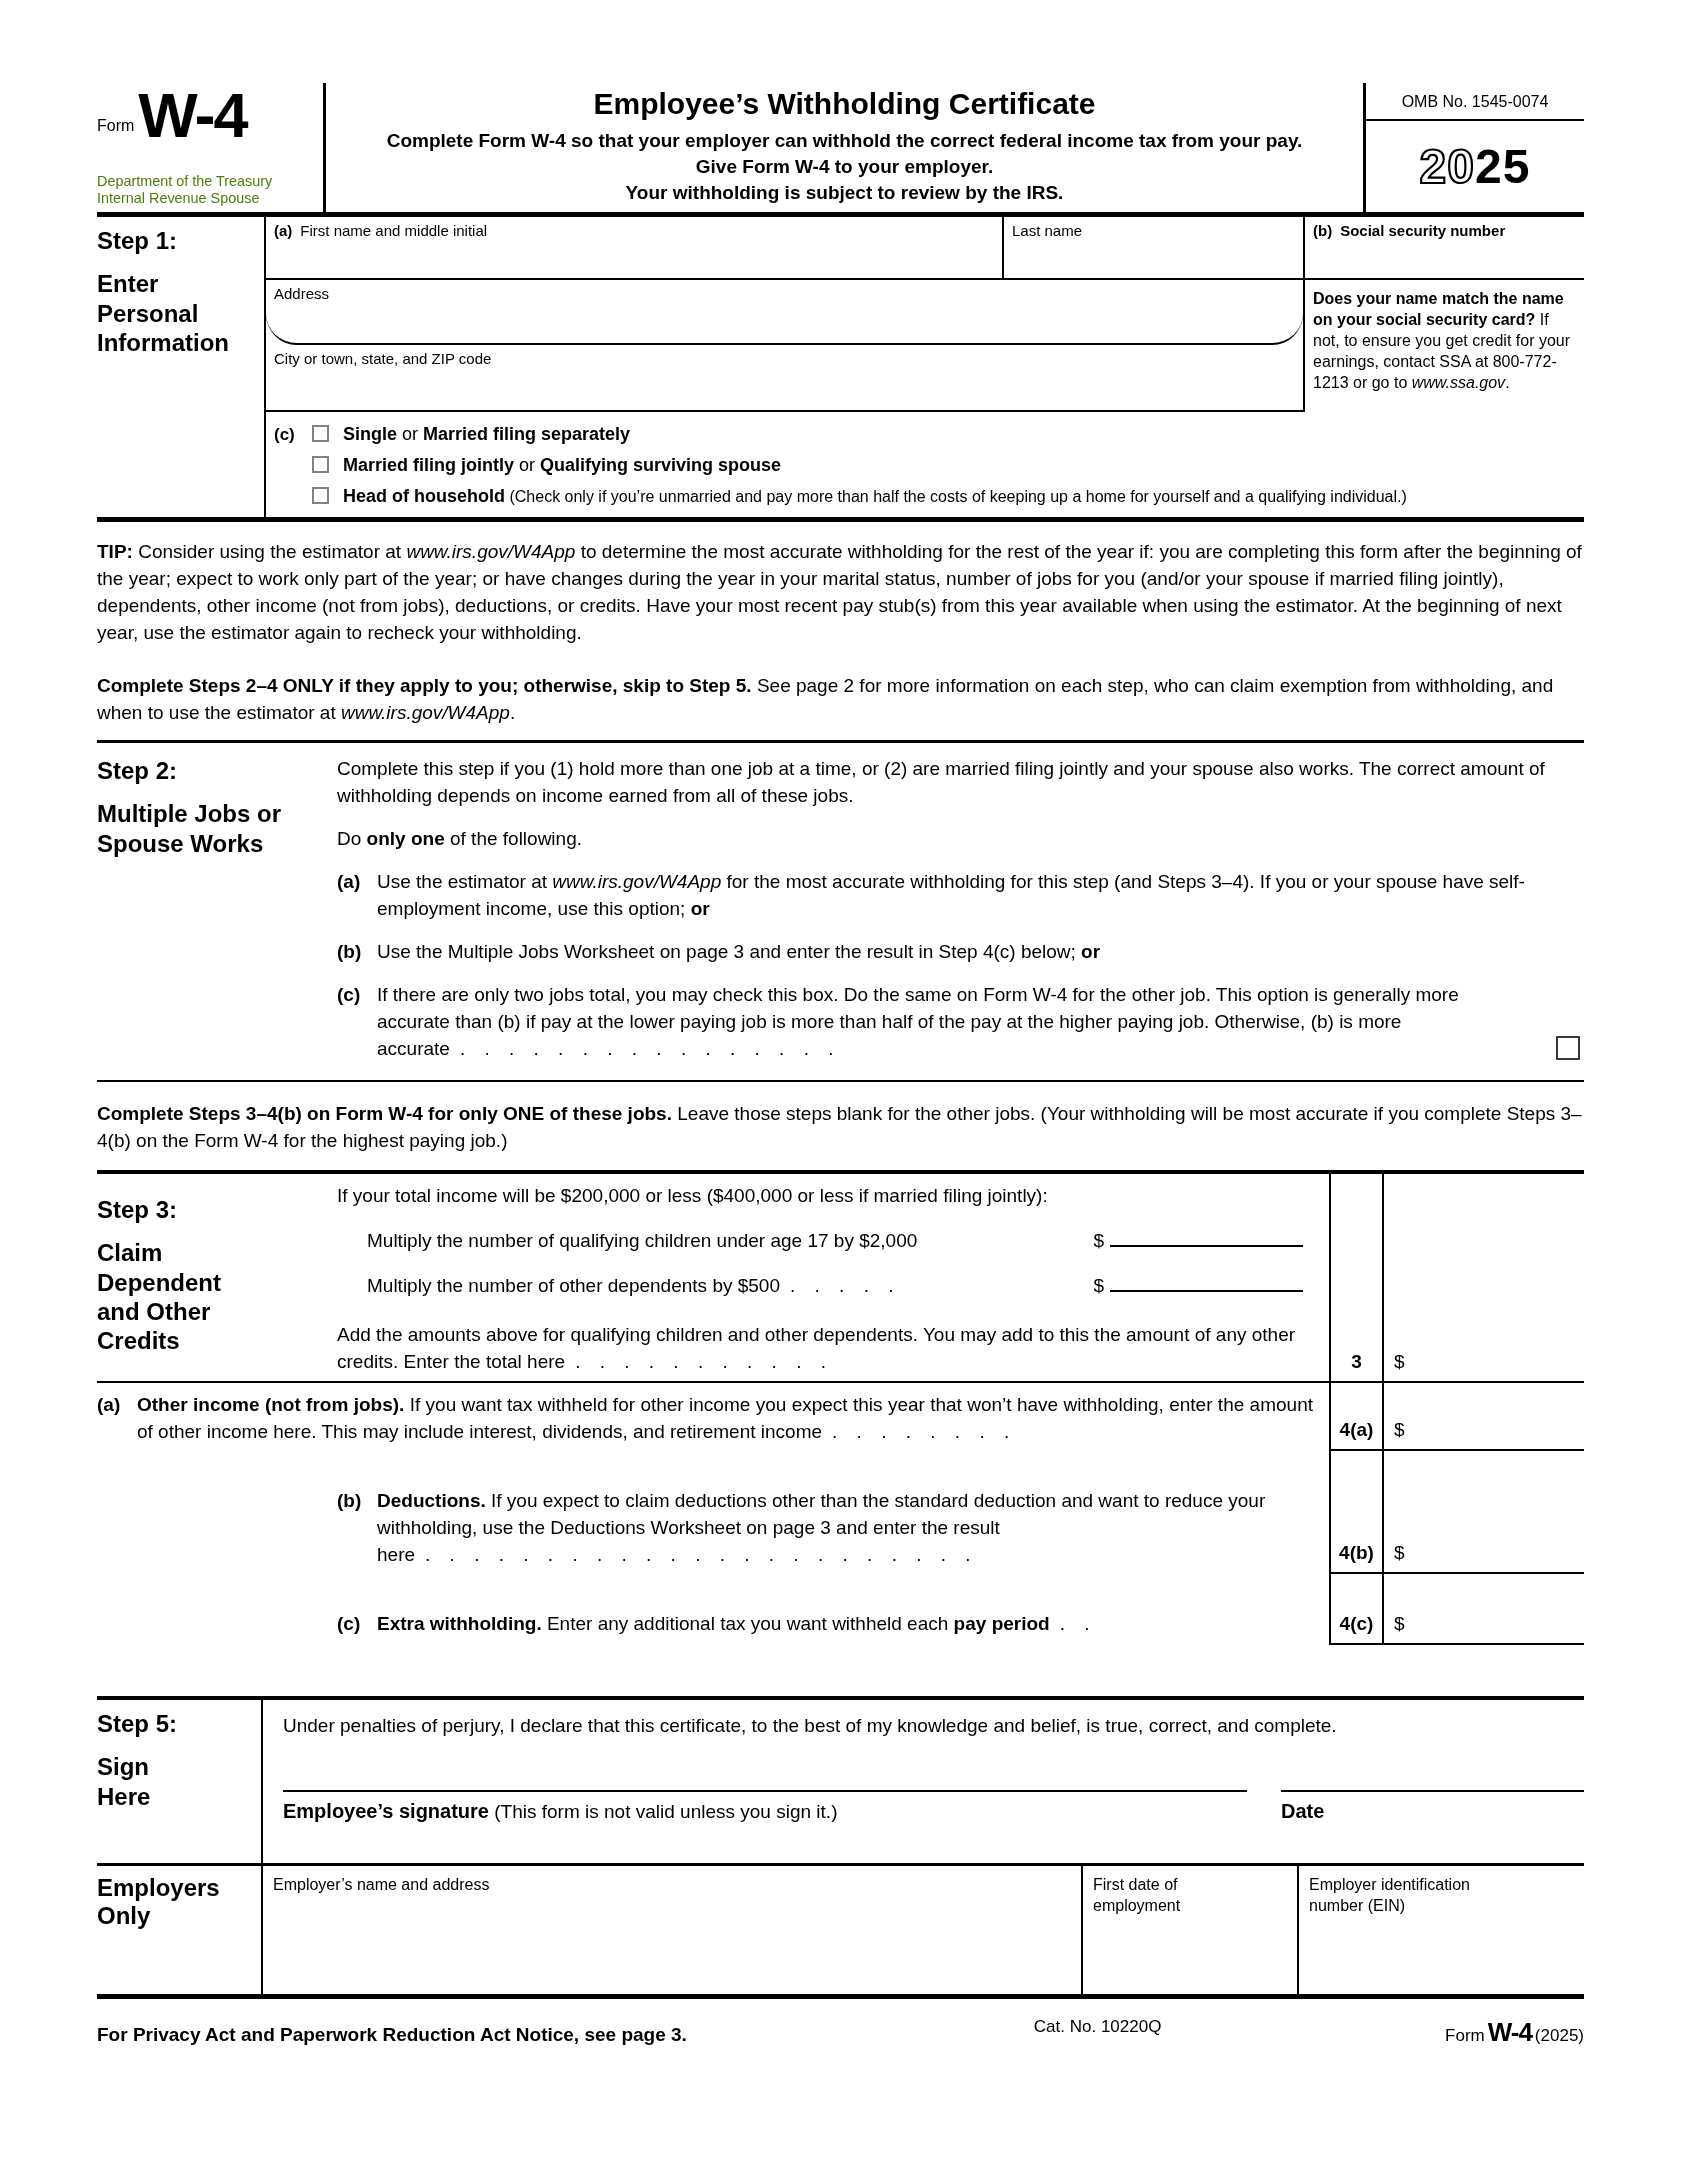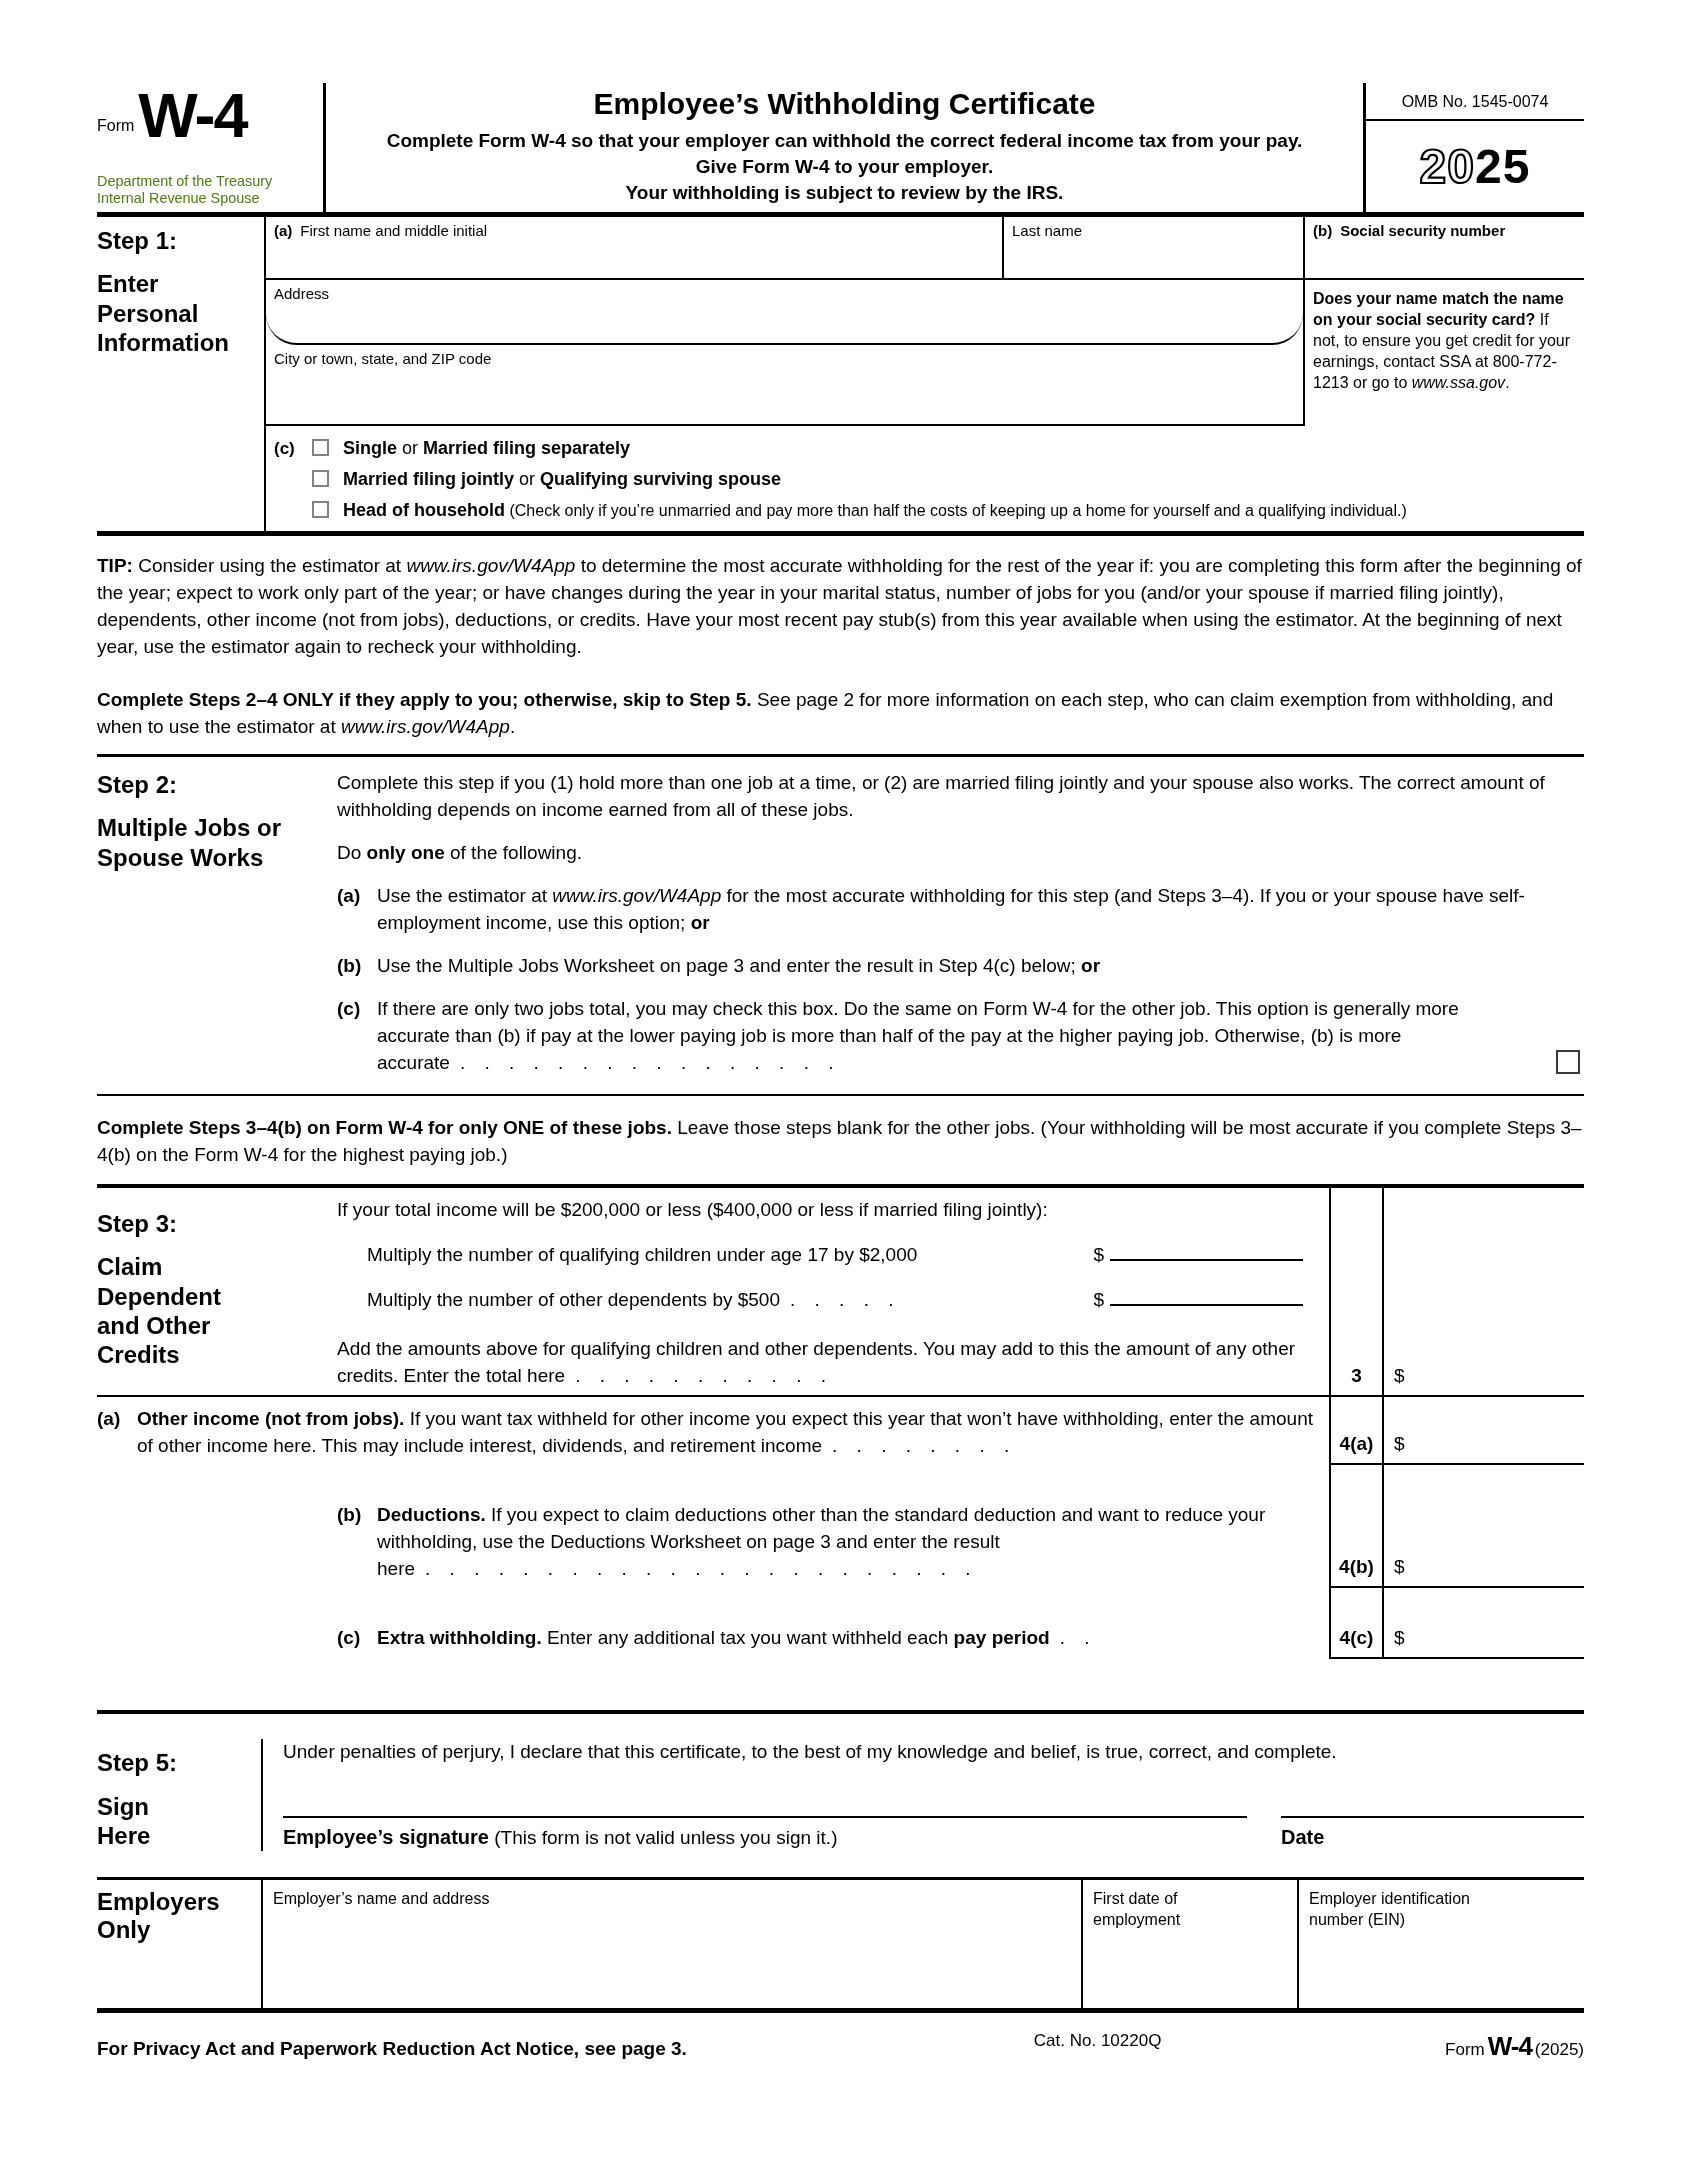--- a/index.html
+++ b/index.html
@@ -33,21 +33,21 @@
   .step-t { font-size:24px; font-weight:bold; line-height:1.2; }
   .step-s { font-size:24px; font-weight:bold; line-height:1.22; margin-top:14px; }
   .s1-content { flex:1; border-left:2px solid #000; }
   .s1-top { display:flex; }
   .s1-fields { flex:1; }
   .f-row { border-bottom:2px solid #000; font-size:15px; }
   .f-row1 { height:63px; display:flex; }
   .f-a { flex:1; padding:5px 8px; }
   .f-last { width:301px; border-left:2px solid #000; padding:5px 8px; }
   .f-row2 { height:65px; padding:5px 8px;border-radius:31px; }
-  .f-row3 { height:81px; padding:5px 8px; }
+  .f-row3 { height:67px; padding:5px 8px; }
   .pfx { font-weight:bold; margin-right:8px; }
   .s1-ssn { width:281px; border-left:2px solid #000; }
   .ssn-box { height:63px; border-bottom:2px solid #000; padding:5px 8px; font-size:15px; }
   .ssn-box .lbl { font-weight:bold; }
   .ssa { padding:8px 8px 0; font-size:16px; line-height:21px; }
   .s1-c { display:flex; padding:12px 0 10px 8px; }
   .c-pfx { width:38px; font-weight:bold; font-size:17px; padding-top:1px; }
   .c-opts { flex:1; }
   .c-opt { display:flex; align-items:flex-start; margin-bottom:10px; font-size:18px; line-height:21px; }
   .c-opt:last-child { margin-bottom:0; }
@@ -86,21 +86,21 @@
   .row-s3 { border-bottom:2px solid #000; }
   .s3-line { display:flex; align-items:baseline; margin-top:18px; padding-left:30px; padding-right:10px; }
   .s3-amt { margin-left:auto; display:flex; align-items:baseline; }
   .amt-line { display:inline-block; width:193px; border-bottom:2px solid #000; height:1em; margin-left:6px; }
   .s3-total { margin-top:22px; }
   .just { text-align:justify; }
   .s34-spacer { display:flex; height:36px; }
   .s34-spacer .sp-main { flex:1; }
 
   
-  .s5 { margin-top:51px; border-top:4px solid #000; border-bottom:3px solid #000; display:flex; min-height:170px;align-items:center; }
+  .s5 { margin-top:51px; border-top:4px solid #000; border-bottom:3px solid #000; display:flex; min-height:170px; }
   .s5-label { width:166px; border-right:2px solid #000; padding-top:10px; }
   .s5-label .step-s { width:89px; }
   .s5-content { flex:1; padding:12px 0 0 20px; display:flex; flex-direction:column; }
   .sig-row { display:flex; margin-top:51px; }
   .sig-cell { flex:1; border-top:2px solid #000; padding:8px 0 16px; font-size:20px; }
   .date-cell { width:303px; flex:none; margin-left:34px; border-top:2px solid #000; padding:8px 0 16px; font-size:20px; font-weight:bold; }
 
   
   .emp { display:flex; border-bottom:5px solid #000; min-height:133px; }
   .e-label { width:166px; border-right:2px solid #000; padding-top:8px; }

